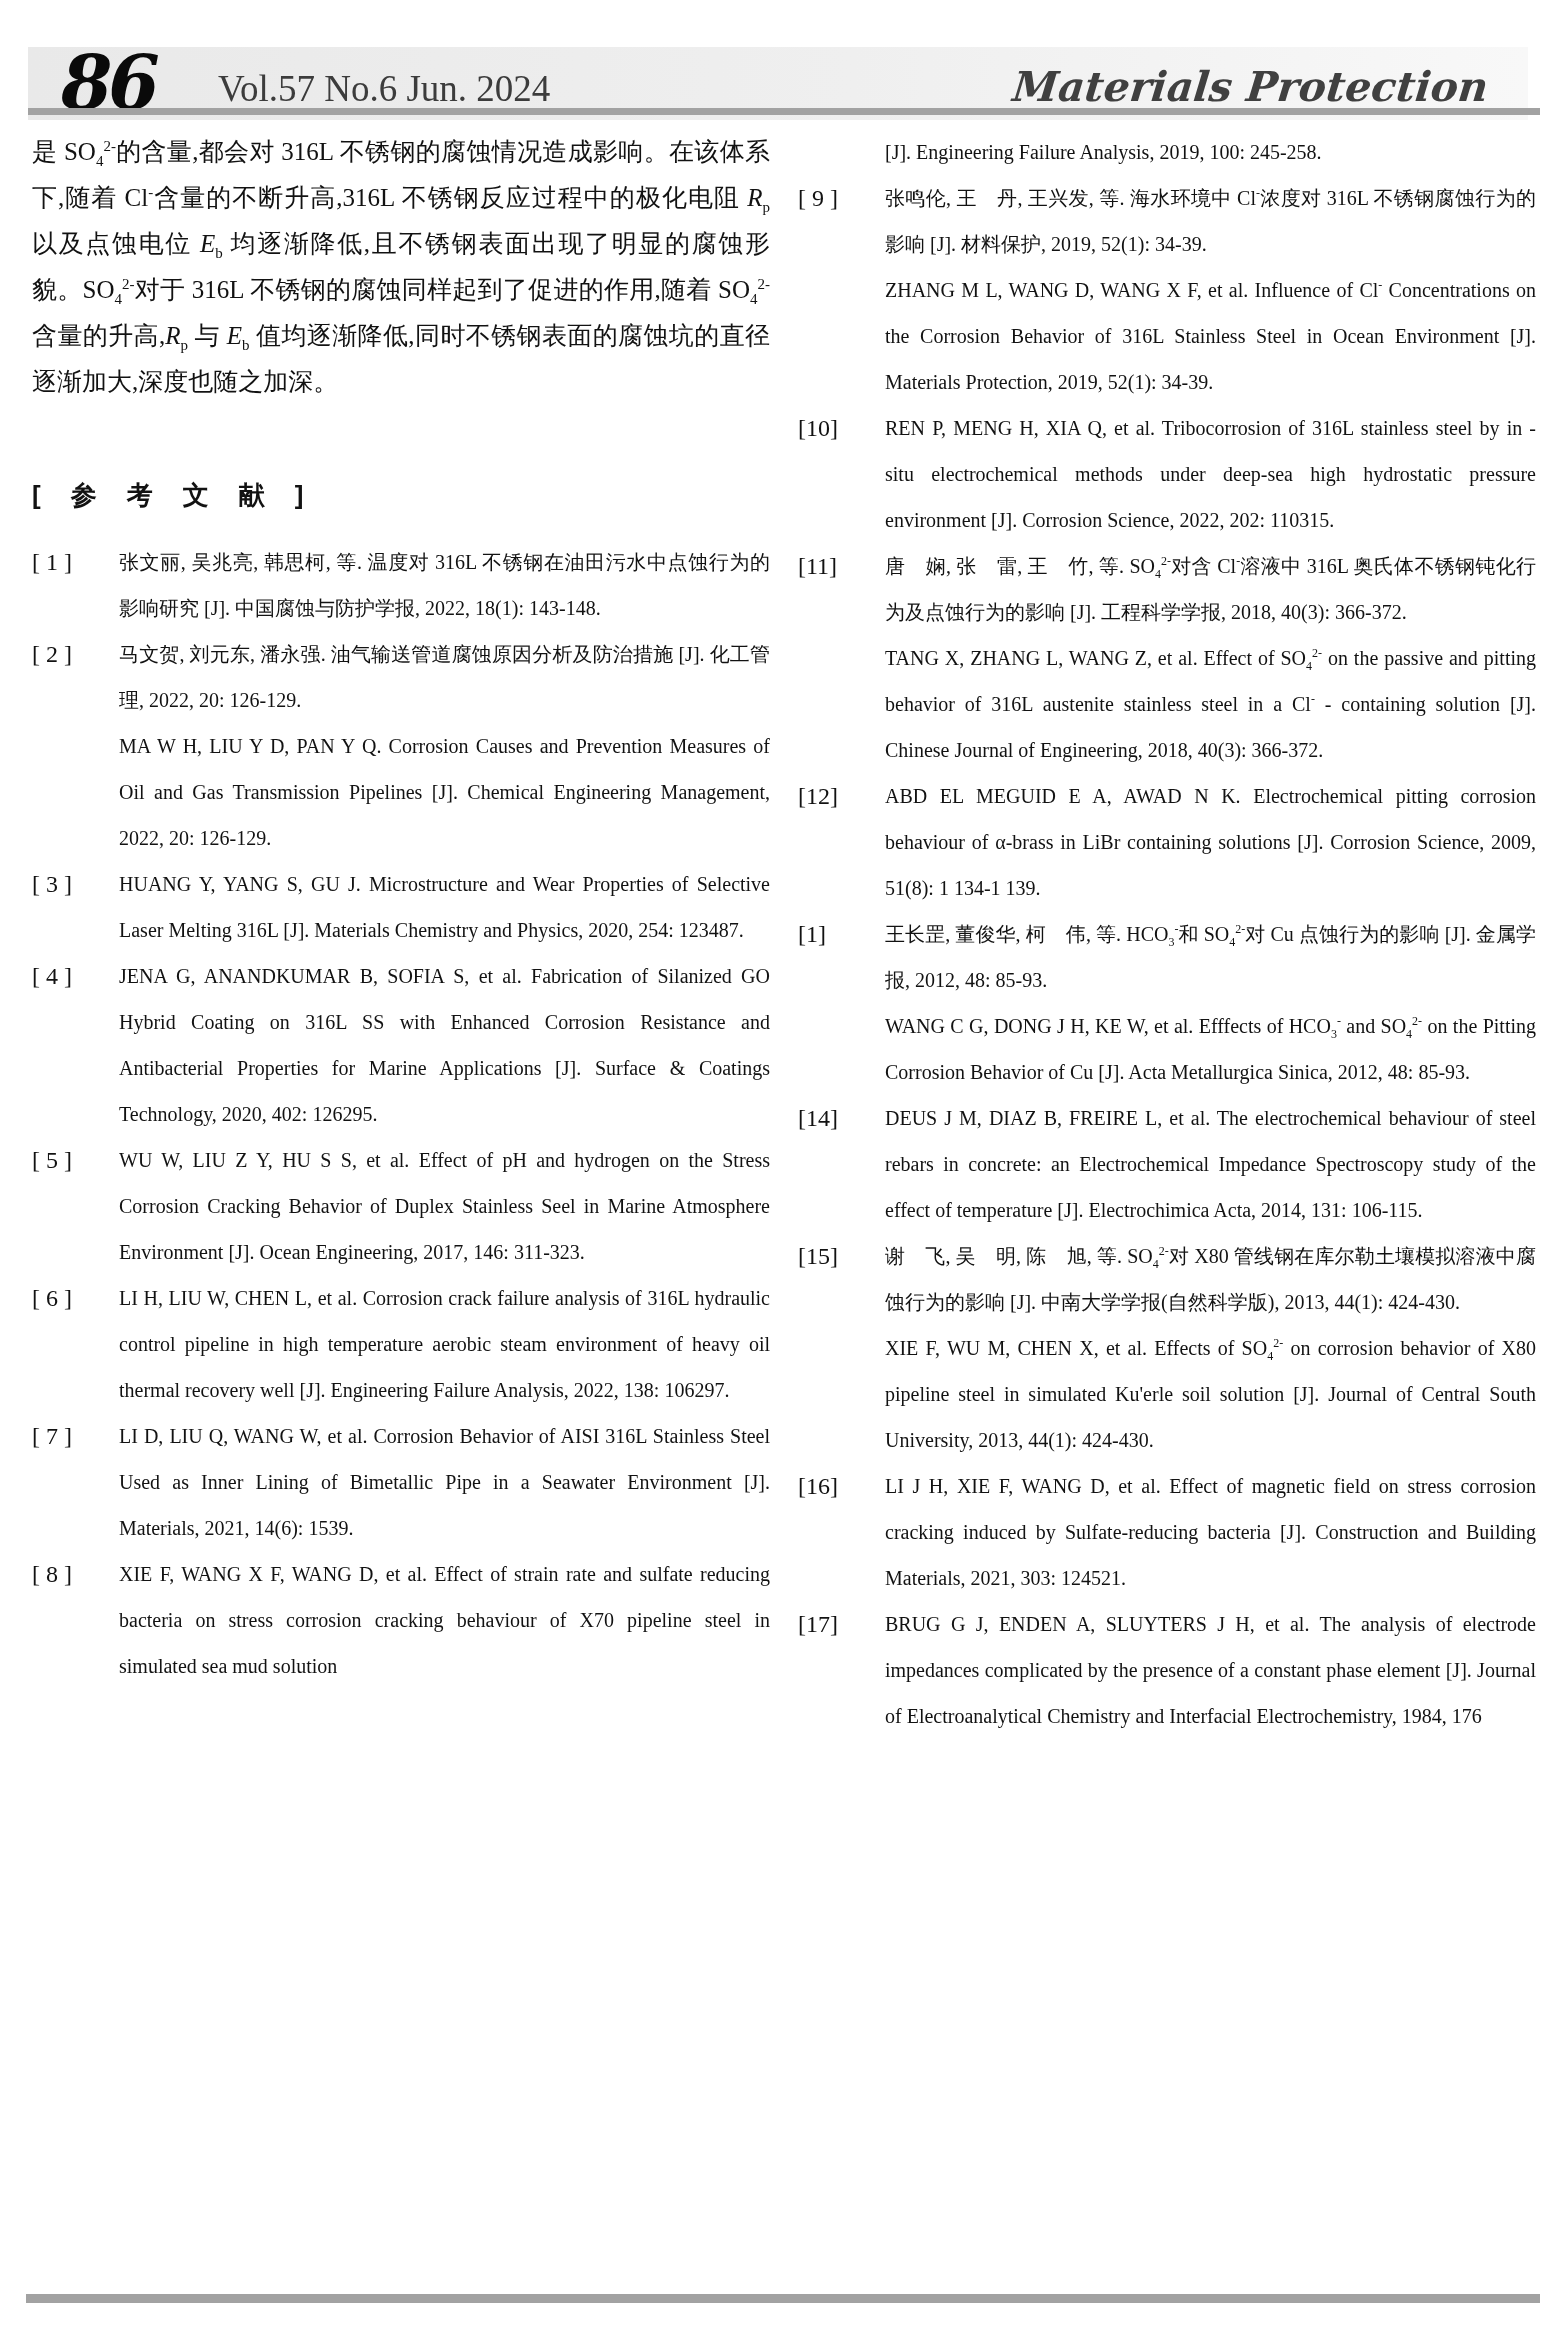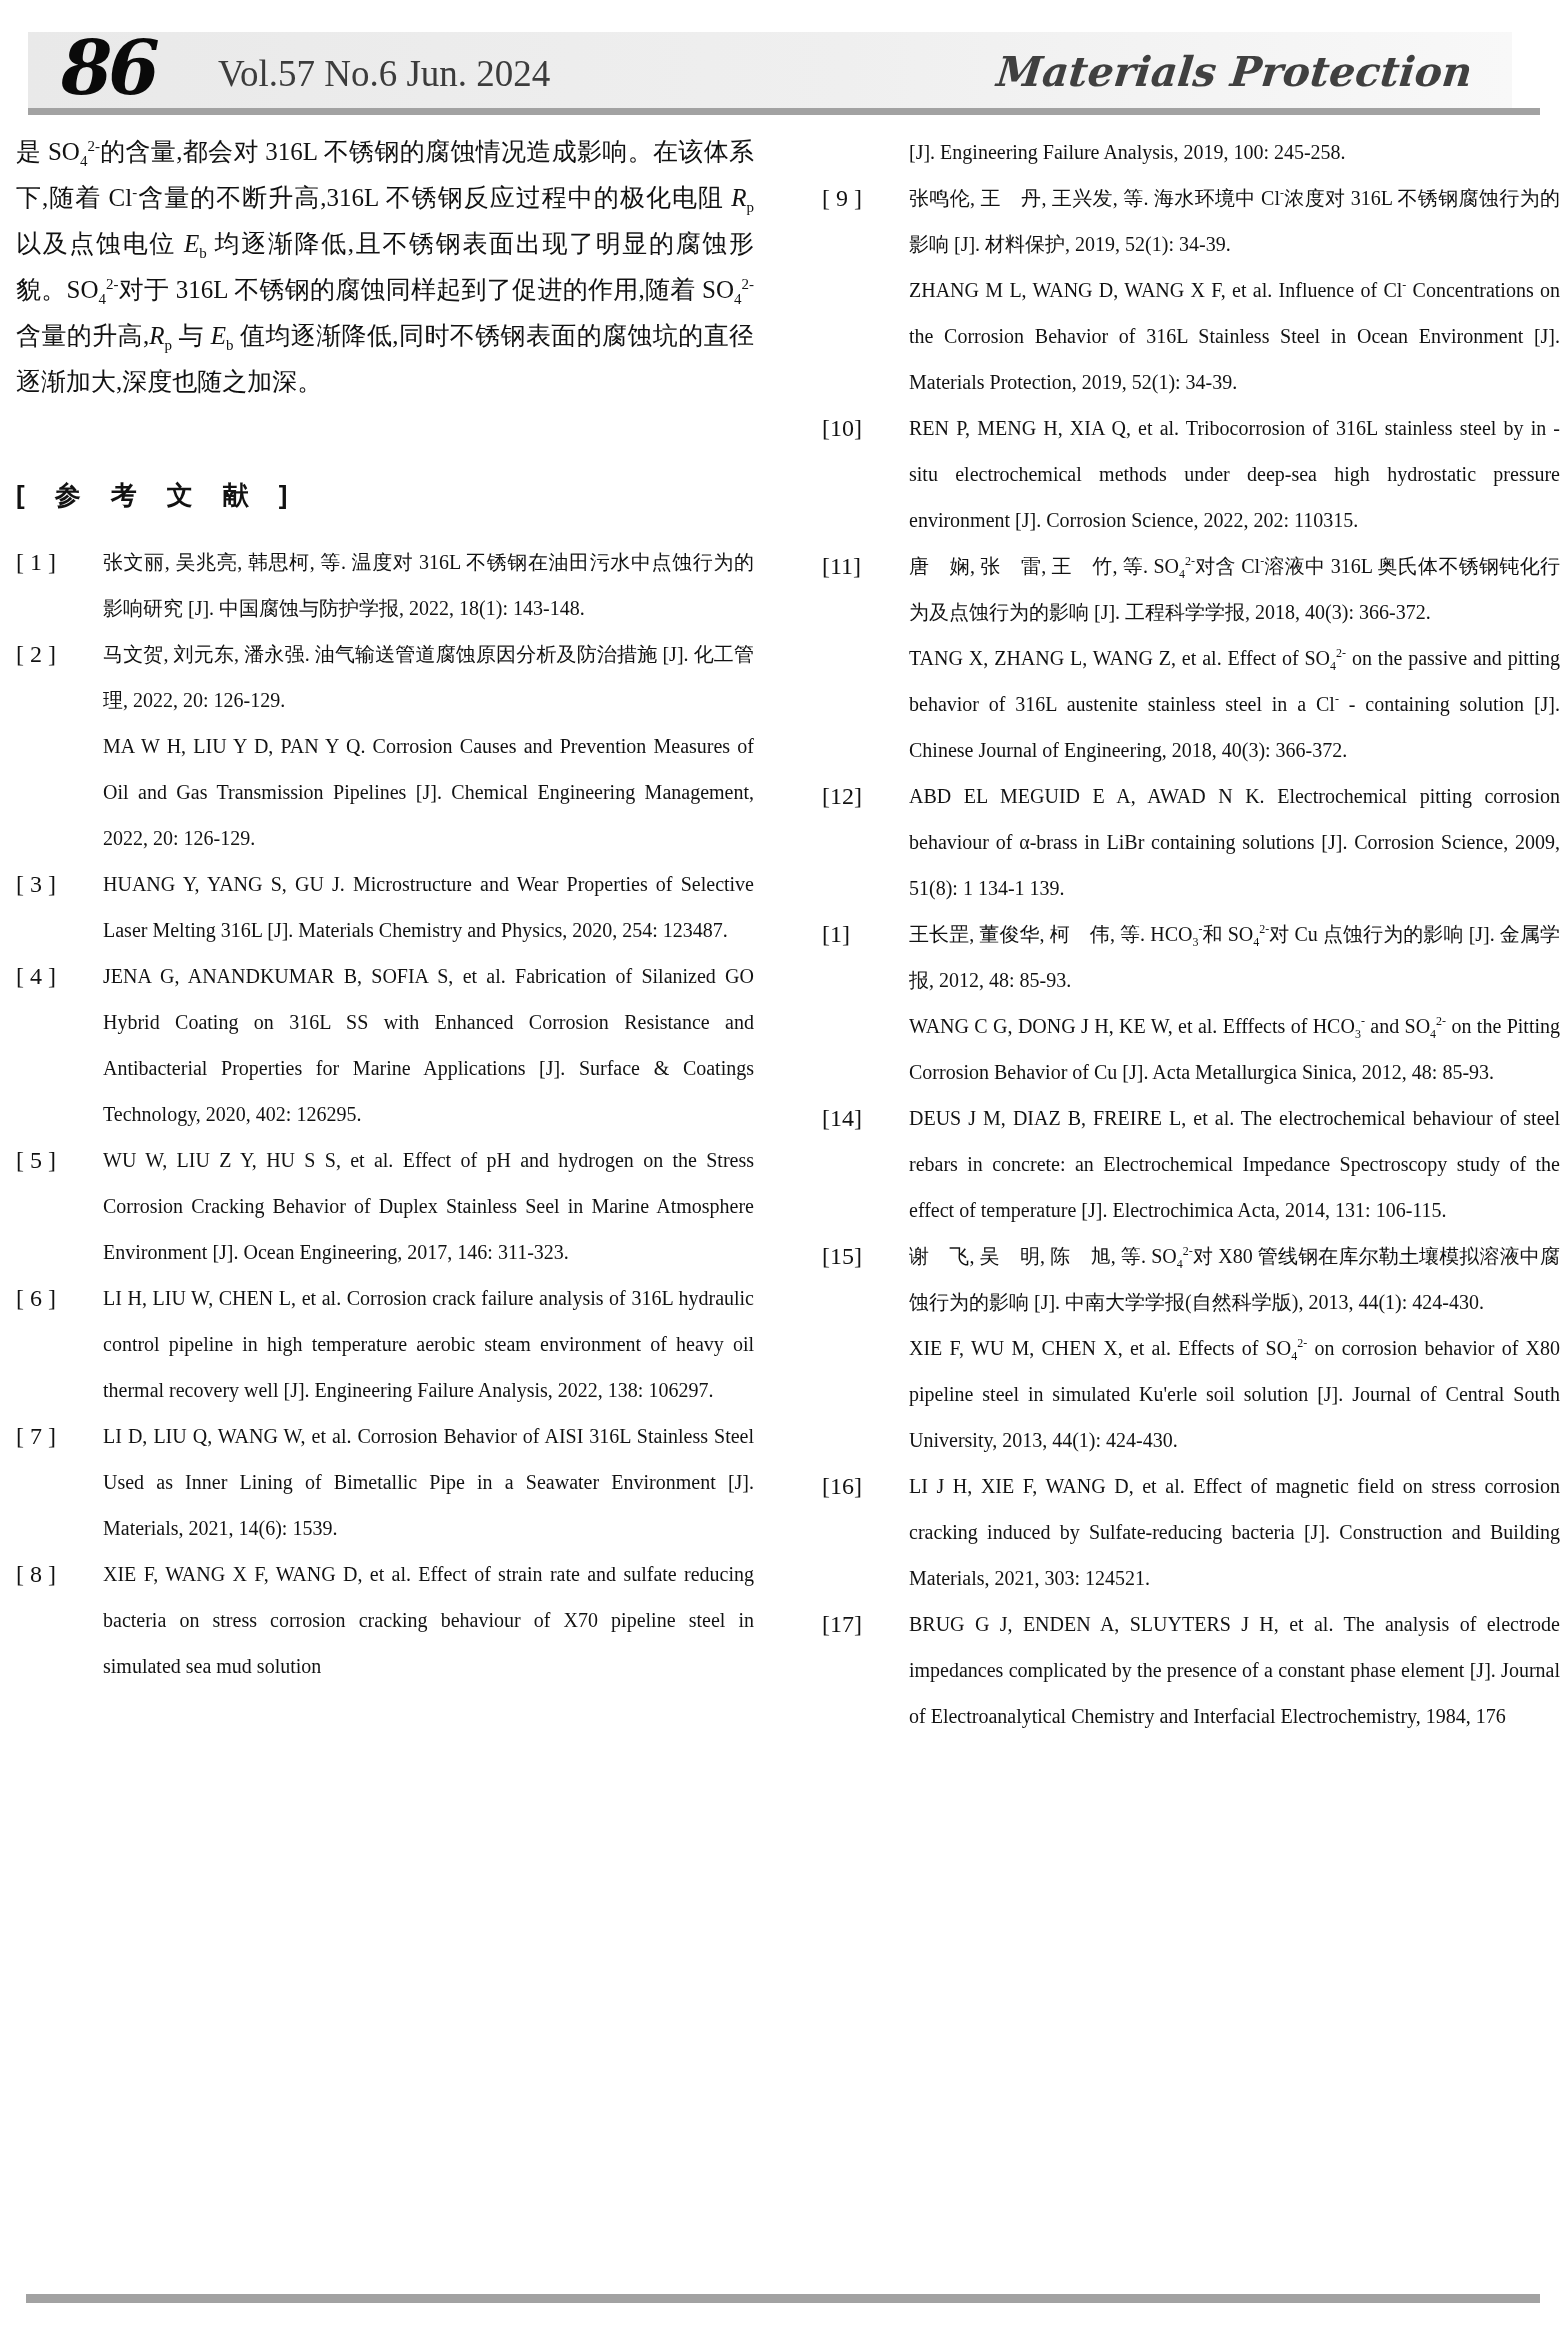--- a/index.html
+++ b/index.html
@@ -6,22 +6,23 @@
   .page{
     position:relative;
     width:1568px;height:2330px;
     background:#ffffff;
     font-family:"Liberation Serif","DejaVu Serif",serif;
     color:#121212;
     overflow:hidden;
   }
   
   .banner{
-    position:absolute;left:28px;top:32px;width:1484px;height:82px;
+    position:absolute;left:28px;top:47px;width:1484px;height:73px;
     background:linear-gradient(90deg,#e9e9e9 0%,#efefef 55%,#f8f8f8 100%);
+    padding-left:16px;
   }
   .page-num{
     position:absolute;left:33px;top:-5.7px;
     font-size:74px;line-height:84px;
     font-weight:bold;font-style:italic;
     font-family:"DejaVu Serif","Liberation Serif",serif;
     color:#0a0a0a;
     letter-spacing:-4.3px;
   }
   .issue-info{
@@ -40,22 +41,22 @@
   .header-rule{
     position:absolute;left:28px;top:108px;width:1512px;height:7px;
     background:#a2a2a2;
   }
   .footer-rule{
     position:absolute;left:25.6px;top:2294px;width:1514px;height:8.5px;
     background:#a2a2a2;
   }
   
   .content{
-    position:absolute;left:16px;top:129px;width:1519px;
-    display:flex;gap:68px;
+    position:absolute;left:32px;top:129px;width:1519px;
+    display:flex;gap:28px;
   }
   .col{width:738px;flex:0 0 738px;}
   .intro{
     margin:0;
     font-size:25px;line-height:46px;
     text-align:justify;
   }
   .refs-heading{
     margin:67px 0 20px 0;
     font-size:26px;line-height:47px;

